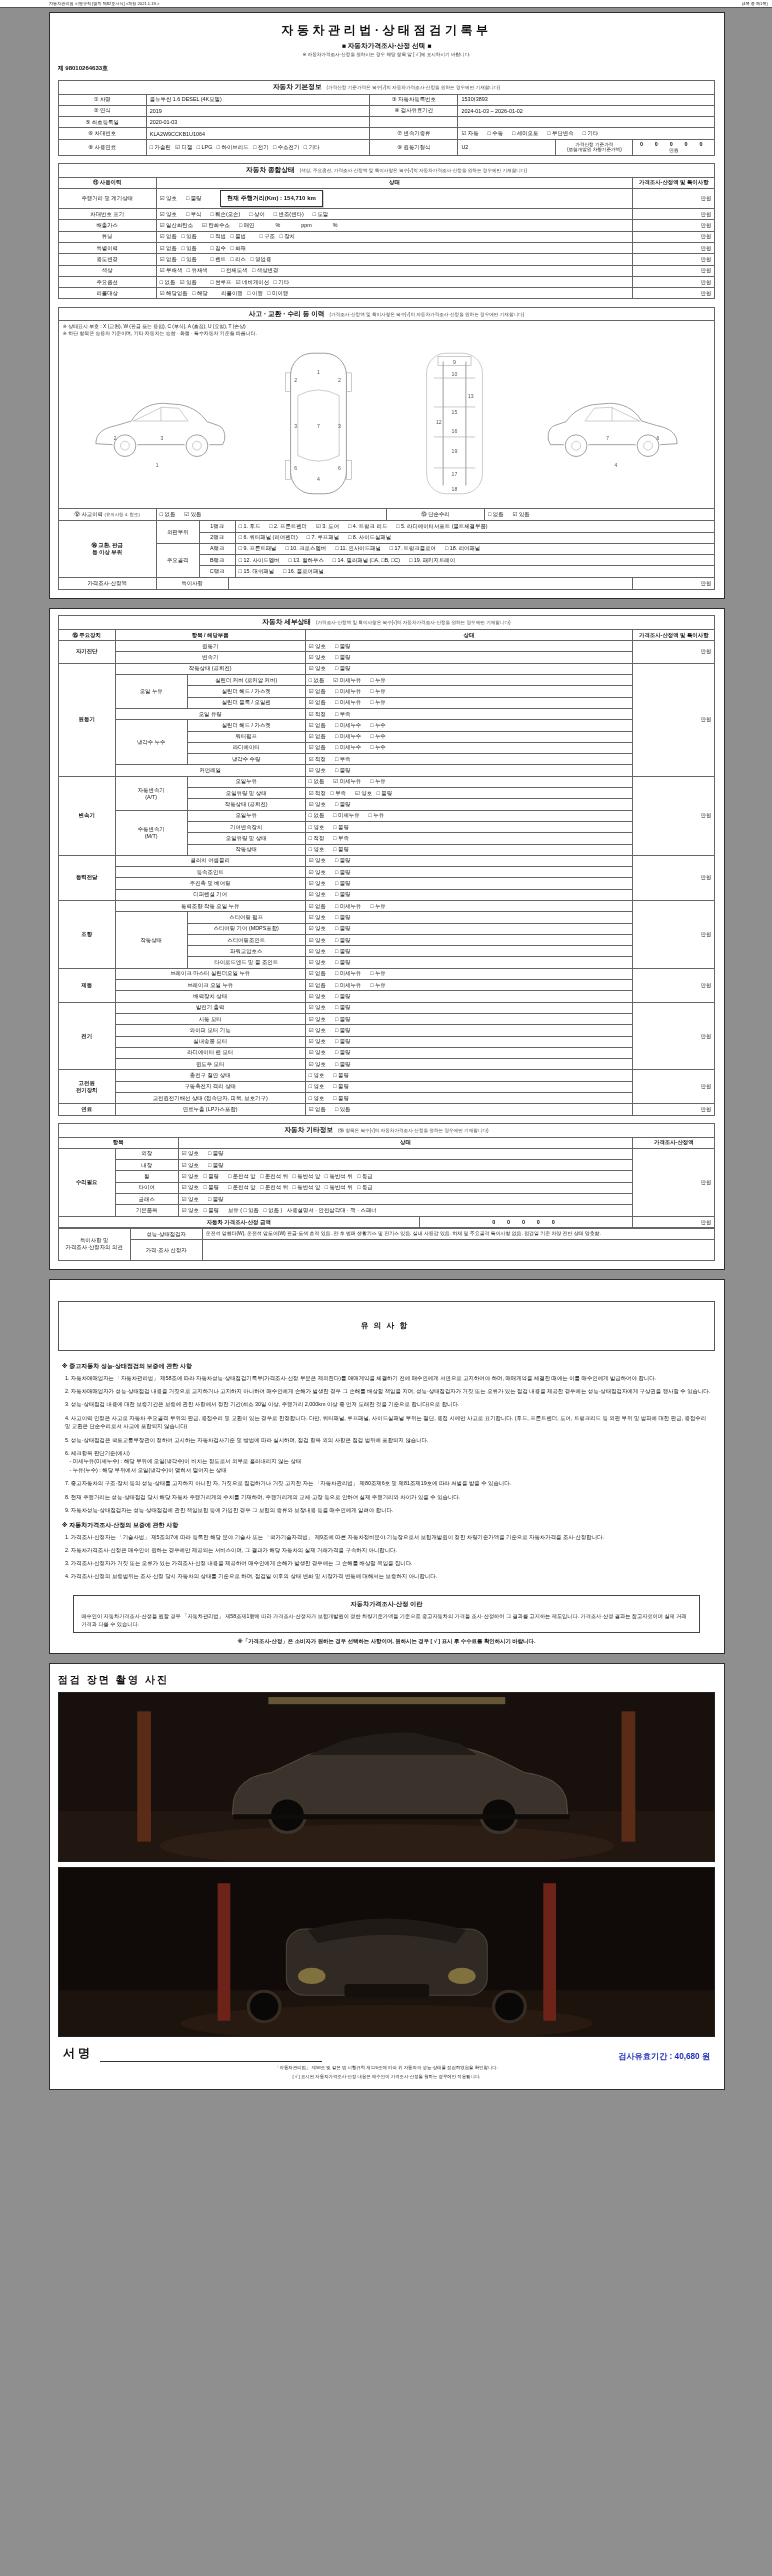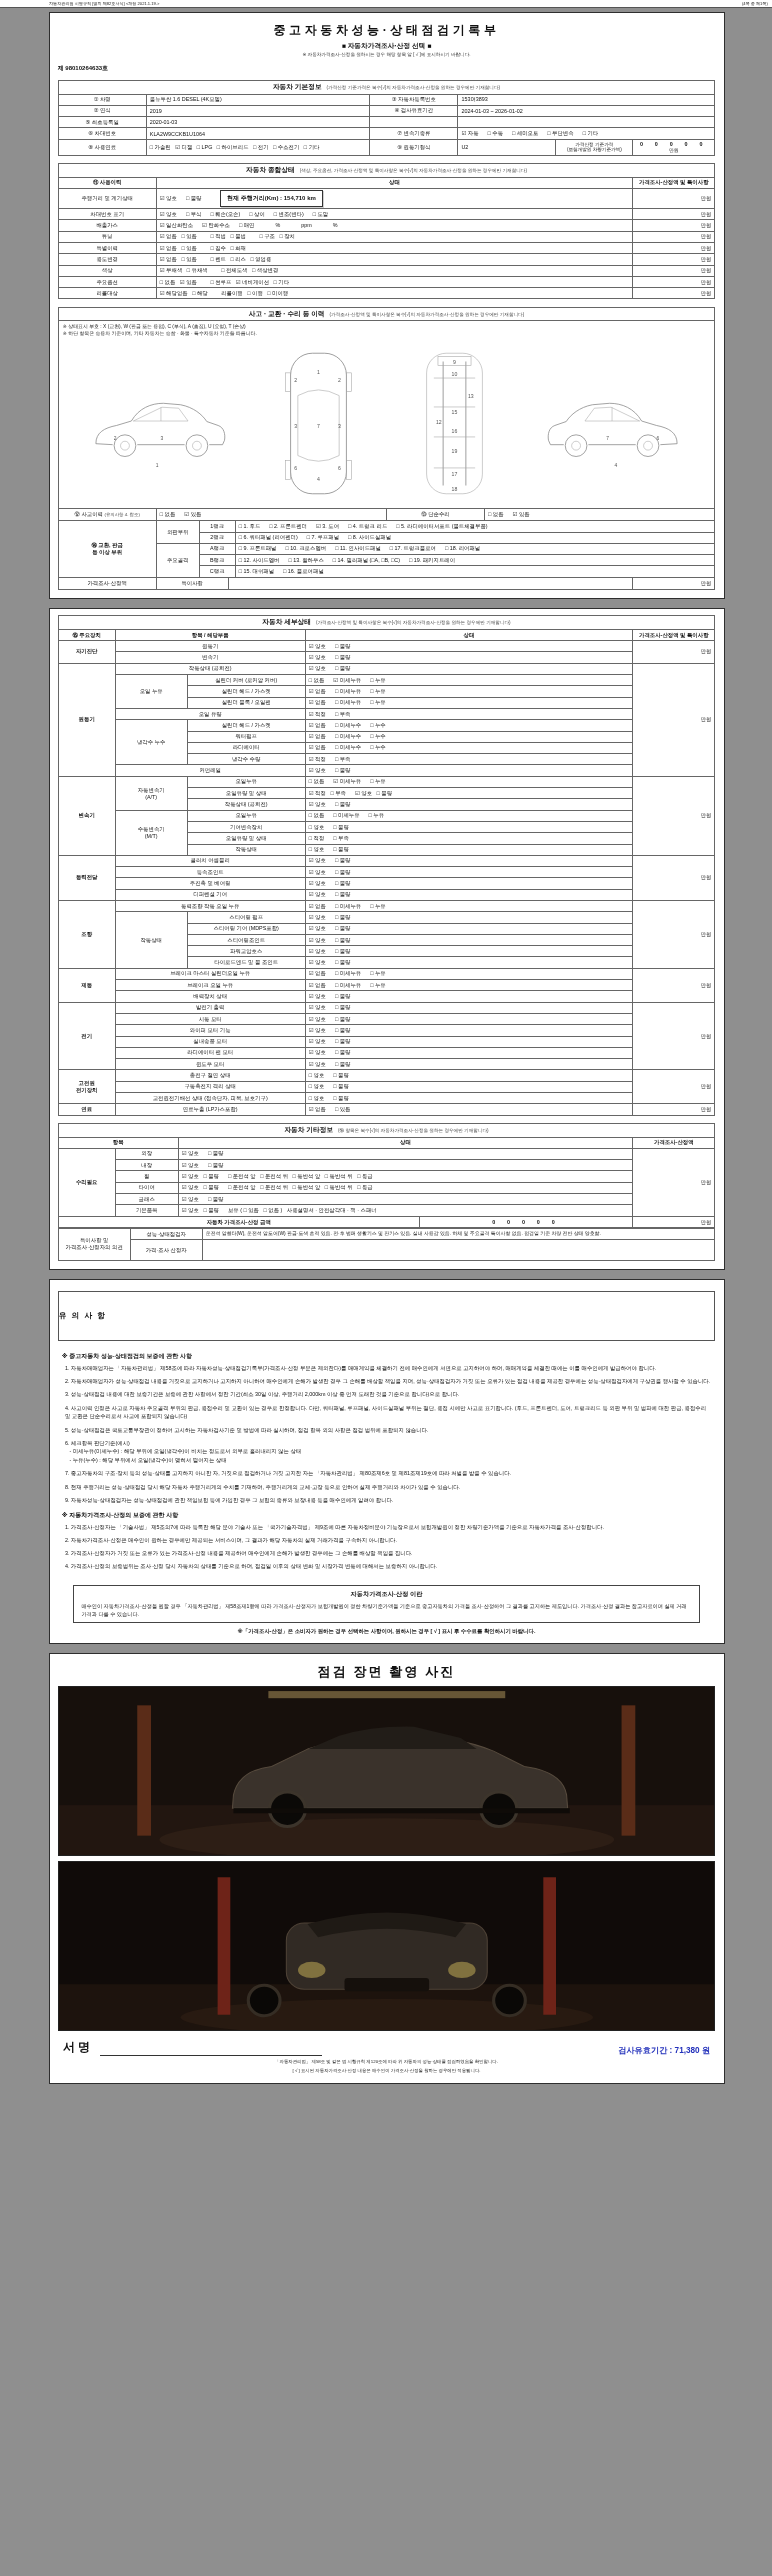--- a/index.html
+++ b/index.html
@@ -22,50 +22,50 @@
   .pre{white-space:pre-wrap}
   .status{white-space:pre-wrap}
   .price{text-align:right;width:82px;color:#222;font-size:5.2px}
   .w70{width:36px}.w80{width:43px}.w110{width:57px}.w120{width:63px}.w140{width:72px}.w150{width:77px}.w160{width:82px}.w170{width:88px}.w190{width:98px}.w230{width:118px}
   .inset{display:inline-block;border:1px solid #333;background:#fff;padding:2.6px 6.2px;margin-left:18.5px;font-weight:bold;font-size:6px;box-shadow:1px 1px 0 rgba(0,0,0,.18)}
   .diagrams{border:0.5px solid #666;border-top:none;margin-top:-0.5px;display:flex;justify-content:space-around;align-items:center;padding:7.2px 4.1px}
   .diagrams svg{display:block}
   .carline{fill:none;stroke:#8a8a8a;stroke-width:1.6}
   .carline2{fill:none;stroke:#a5a5a5;stroke-width:1.1}
   .carnum{font-size:10px;fill:#555;font-family:"Liberation Sans",sans-serif}
-  .notice-title{border:0.5px solid #555;font-weight:bold;font-size:7.7px;letter-spacing:5.2px;padding:19px 0;margin-top:5px}
+  .notice-title{border:0.5px solid #555;text-align:center;font-weight:bold;font-size:7.7px;letter-spacing:5.2px;padding:19px 0;margin-top:15px}
   .notice-wrap{padding:5.2px 4.1px 2.1px;font-size:5.4px}
   .notice-h{font-weight:bold;font-size:6px;margin:6.2px 0 3.1px}
   .notice-p{white-space:pre-wrap;line-height:1.6;margin:0 0 4.6px 3.1px;color:#111}
   .notice-box{border:0.8px solid #444;margin:7.2px 15.5px 4.1px;padding:4.1px 7.2px}
   .notice-box .bt{text-align:center;font-weight:bold;font-size:6.2px;margin-bottom:2.6px}
   .notice-box .bb{font-size:5.2px;line-height:1.55;white-space:pre-wrap}
   .notice-bottom{text-align:center;font-weight:bold;font-size:5.4px;margin-top:5.2px}
-  .photo-title{text-align:center;font-weight:bold;font-size:13px;letter-spacing:2.1px;margin:3.1px 0 5.2px}
+  .photo-title{font-weight:bold;font-size:10px;letter-spacing:2.1px;margin:3.1px 0 5.2px}
   .photo{width:100%;height:170px;background:#140e0b;margin-bottom:5.2px;border:0.5px solid #222}
   .photo svg{width:100%;height:100%;display:block}
   .sign-area{display:flex;align-items:flex-end;margin:8.2px 5.2px 2.1px;gap:7.2px}
   .sign-label{font-weight:bold;font-size:12px;letter-spacing:3.1px}
   .sign-line{flex:0 0 222px;border-bottom:0.8px solid #333;height:9.3px}
   .fee{margin-left:auto;color:#2230bb;font-weight:bold;font-size:8.2px}
   .footnote{text-align:center;font-size:4.4px;color:#222;margin-top:2.6px;line-height:1.5}
   .val{text-align:left}
   .digits{letter-spacing:5.2px;font-weight:bold;text-align:center}
   .opinion-text{font-size:4.9px;line-height:1.5;white-space:pre-wrap;vertical-align:top;padding:2.6px 4.1px}
 </style>
 </head>
 <body>
 
 <div class="topstrip">
   <span>자동차관리법 시행규칙 [별지 제82호서식] &lt;개정 2021.1.19.&gt;</span>
   <span>(4쪽 중 제1쪽)</span>
 </div>
 
 <div class="page">
-  <div class="doc-title">중고자동차성능·상태점검기록부</div>
+  <div class="doc-title">자동차관리법·상태점검기록부</div>
   <div class="doc-sub">■ 자동차가격조사·산정 선택 ■</div>
   <div class="doc-note">※ 자동차가격조사·산정을 원하시는 경우 해당 항목 앞 [ √ ]에 표시하시기 바랍니다.</div>
   <div class="doc-no">제 98010264633호</div>
 
   <div class="sec-title">
     <span>자동차 기본정보</span>
     <span class="note">(가격산정 기준가격은 복수[√]의 자동차가격조사·산정을 원하는 경우에만 기재합니다)</span>
   </div>
   <table class="tbl">
     <tbody>
@@ -632,18 +632,18 @@
       <ellipse cx="762" cy="212" rx="26" ry="16" fill="#80713f"></ellipse>
       <rect x="540" y="228" width="160" height="26" rx="6" fill="#15100c"></rect>
       <circle cx="388" cy="272" r="30" fill="#0a0806" stroke="#352d24" stroke-width="6"></circle>
       <circle cx="852" cy="272" r="30" fill="#0a0806" stroke="#352d24" stroke-width="6"></circle>
     </svg>
   </div>
 
   <div class="sign-area">
     <span class="sign-label">서명</span>
     <span class="sign-line"></span>
-    <span class="fee"><span>검사유효기간 :</span> <span>71,380 원</span></span>
+    <span class="fee"><span>검사유효기간 :</span> <span>40,680 원</span></span>
   </div>
   <div class="footnote">「자동차관리법」 제58조 및 같은 법 시행규칙 제120조에 따라 위 자동차의 성능·상태를 점검하였음을 확인합니다.</div>
   <div class="footnote">[ √ ] 표시된 자동차가격조사·산정 내용은 매수인이 가격조사·산정을 원하는 경우에만 적용됩니다.</div>
 </div>
 
 
 </body></html>

